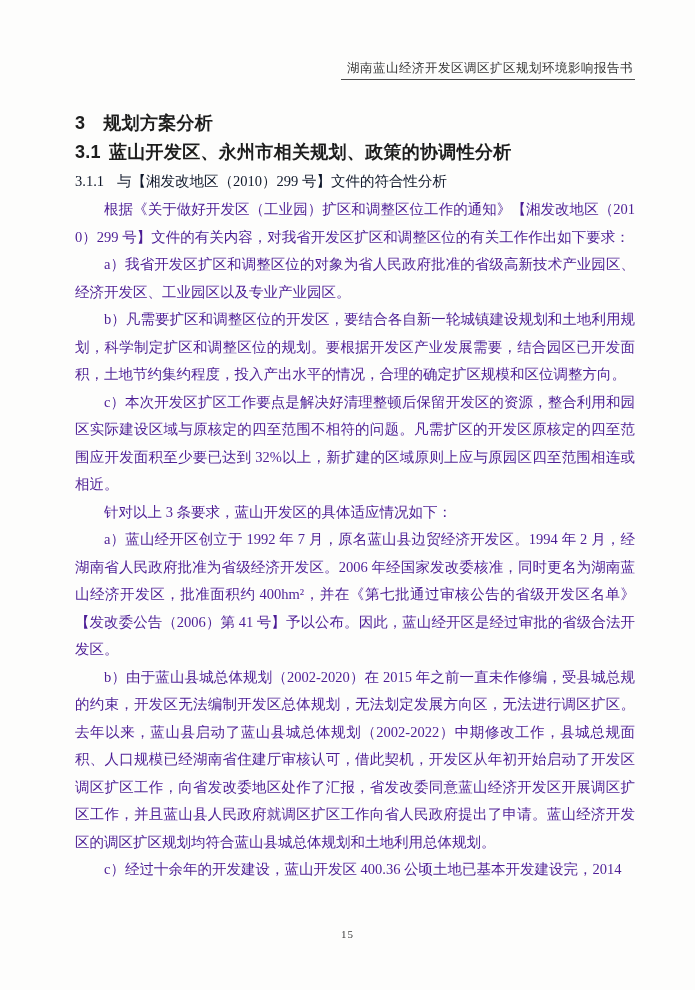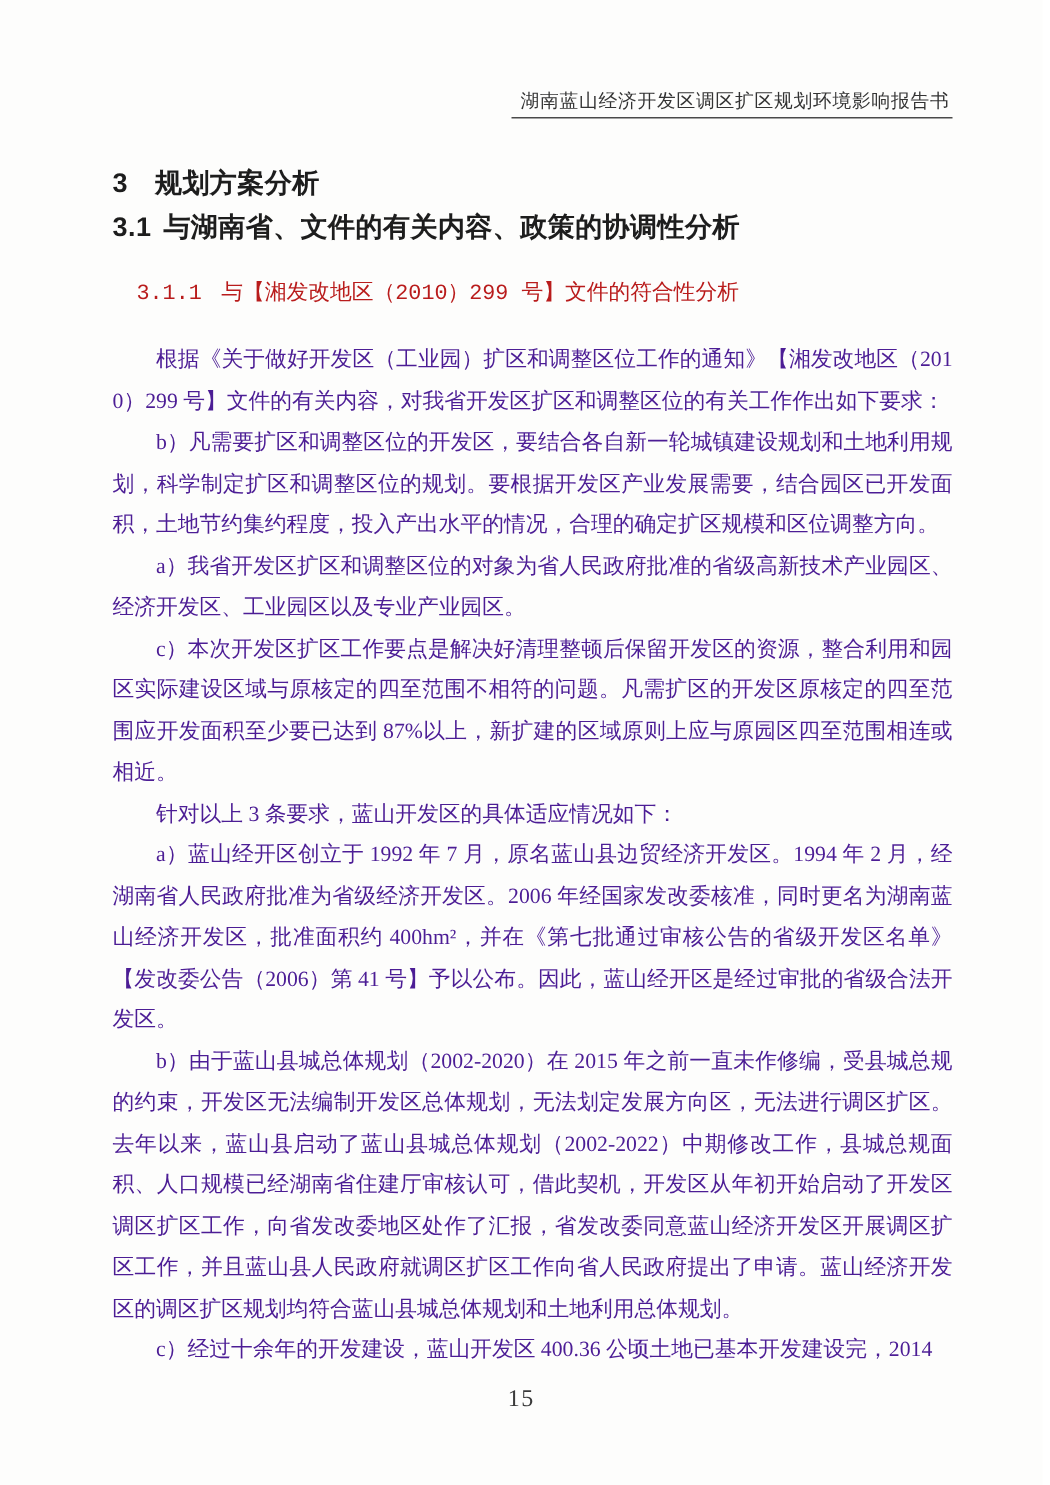--- a/index.html
+++ b/index.html
@@ -41,26 +41,26 @@
     font-family: "Liberation Sans", "DejaVu Sans", sans-serif;
     font-weight: bold;
     font-size: 18px;
     line-height: 29px;
     color: #1d1d1d;
     letter-spacing: 0.3px;
   }
   .h-chapter .num { margin-right: 18px; }
   .h-section .num { margin-right: 8px; }
   .h-subsection {
-    margin: 16px;
-    font-family: Liberation Mono, monospace;
+    margin: 0;
+    font-family: Liberation Serif, serif;
     font-weight: normal;
     font-size: 14.5px;
     line-height: 29px;
-    color: #b91c1c;
+    color: #0f172a;
   }
   .h-subsection .num { margin-right: 13px; }
   
   .paragraphs { margin-top: 0; }
   .para {
     margin: 0;
     font-size: 14.5px;
     line-height: 27.5px;
     text-align: justify;
     text-indent: 2em;
@@ -69,53 +69,53 @@
   }
   
   .page-footer {
     position: absolute;
     left: 0;
     bottom: 48px;
     width: 100%;
     text-align: center;
   }
   .page-number {
-    font-size: 16px;
+    font-size: 11px;
     color: #3a3a3a;
     letter-spacing: 1px;
   }
 </style>
 </head>
 <body>
 
 <div class="page">
 
   <div class="running-header">
     <span class="header-title">湖南蓝山经济开发区调区扩区规划环境影响报告书</span>
   </div>
 
   <div class="content">
 
     <h1 class="h-chapter">
       <span class="num">3</span><span>规划方案分析</span>
     </h1>
 
     <h2 class="h-section">
-      <span class="num">3.1</span><span>与湖南省、文件的有关内容、政策的协调性分析</span>
+      <span class="num">3.1</span><span>蓝山开发区、永州市相关规划、政策的协调性分析</span>
     </h2>
 
     <h3 class="h-subsection">
       <span class="num">3.1.1</span><span>与【湘发改地区（2010）299 号】文件的符合性分析</span>
     </h3>
 
     <div class="paragraphs" id="paragraphs">
         <p class="para">根据《关于做好开发区（工业园）扩区和调整区位工作的通知》【湘发改地区（2010）299 号】文件的有关内容，对我省开发区扩区和调整区位的有关工作作出如下要求：</p>
+        <p class="para">a）我省开发区扩区和调整区位的对象为省人民政府批准的省级高新技术产业园区、经济开发区、工业园区以及专业产业园区。</p>
         <p class="para">b）凡需要扩区和调整区位的开发区，要结合各自新一轮城镇建设规划和土地利用规划，科学制定扩区和调整区位的规划。要根据开发区产业发展需要，结合园区已开发面积，土地节约集约程度，投入产出水平的情况，合理的确定扩区规模和区位调整方向。</p>
-        <p class="para">a）我省开发区扩区和调整区位的对象为省人民政府批准的省级高新技术产业园区、经济开发区、工业园区以及专业产业园区。</p>
-        <p class="para">c）本次开发区扩区工作要点是解决好清理整顿后保留开发区的资源，整合利用和园区实际建设区域与原核定的四至范围不相符的问题。凡需扩区的开发区原核定的四至范围应开发面积至少要已达到 87%以上，新扩建的区域原则上应与原园区四至范围相连或相近。</p>
+        <p class="para">c）本次开发区扩区工作要点是解决好清理整顿后保留开发区的资源，整合利用和园区实际建设区域与原核定的四至范围不相符的问题。凡需扩区的开发区原核定的四至范围应开发面积至少要已达到 32%以上，新扩建的区域原则上应与原园区四至范围相连或相近。</p>
         <p class="para">针对以上 3 条要求，蓝山开发区的具体适应情况如下：</p>
         <p class="para">a）蓝山经开区创立于 1992 年 7 月，原名蓝山县边贸经济开发区。1994 年 2 月，经湖南省人民政府批准为省级经济开发区。2006 年经国家发改委核准，同时更名为湖南蓝山经济开发区，批准面积约 400hm²，并在《第七批通过审核公告的省级开发区名单》【发改委公告（2006）第 41 号】予以公布。因此，蓝山经开区是经过审批的省级合法开发区。</p>
         <p class="para">b）由于蓝山县城总体规划（2002-2020）在 2015 年之前一直未作修编，受县城总规的约束，开发区无法编制开发区总体规划，无法划定发展方向区，无法进行调区扩区。去年以来，蓝山县启动了蓝山县城总体规划（2002-2022）中期修改工作，县城总规面积、人口规模已经湖南省住建厅审核认可，借此契机，开发区从年初开始启动了开发区调区扩区工作，向省发改委地区处作了汇报，省发改委同意蓝山经济开发区开展调区扩区工作，并且蓝山县人民政府就调区扩区工作向省人民政府提出了申请。蓝山经济开发区的调区扩区规划均符合蓝山县城总体规划和土地利用总体规划。</p>
         <p class="para">c）经过十余年的开发建设，蓝山开发区 400.36 公顷土地已基本开发建设完，2014</p>
       </div>
 
   </div>
 
   <div class="page-footer">
     <span class="page-number">15</span>

